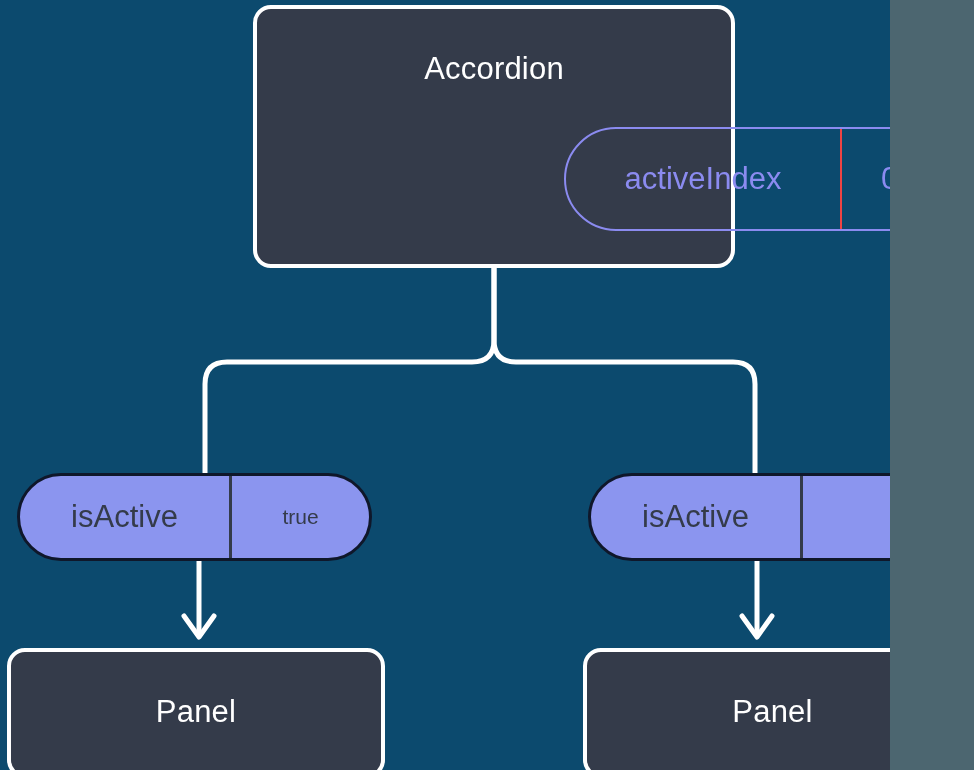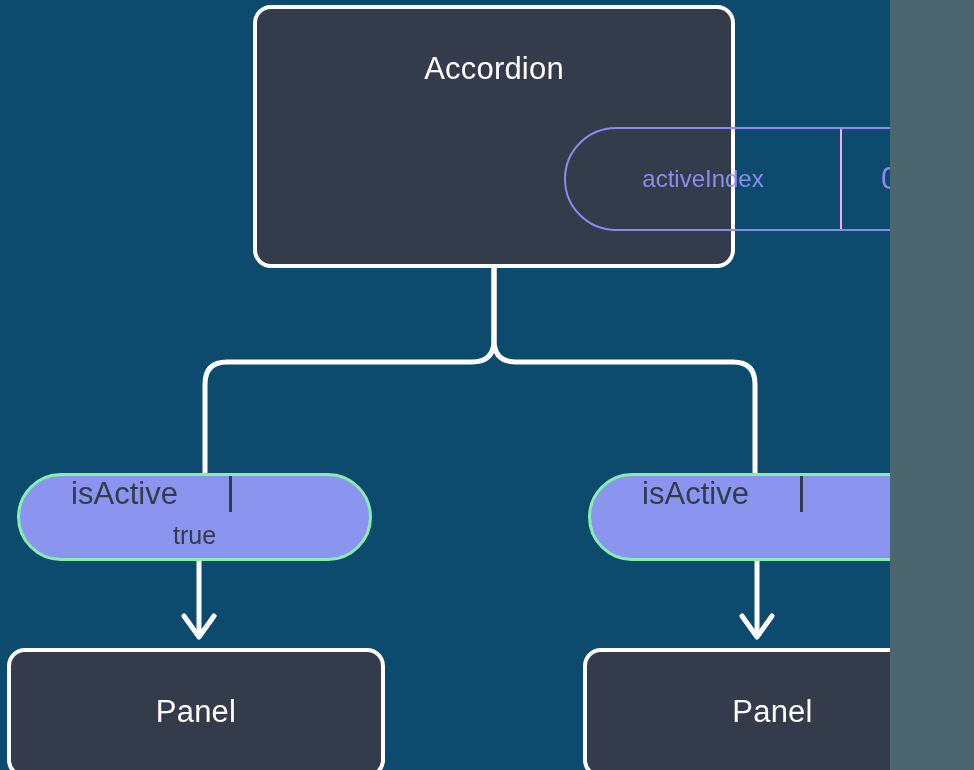--- a/index.html
+++ b/index.html
@@ -69,61 +69,60 @@
     display: flex;
     align-items: stretch;
     background: transparent;
   }
   #activeindex-pill .pill-key {
     width: 276px;
     display: flex;
     align-items: center;
     justify-content: center;
     color: #8b8bf0;
-    font-size: 24px;
-    border-right: 2px solid #f0abfc;
+    font-size: 31px;
+    border-right: 2px solid #ef4444;
     box-sizing: border-box;
   }
   #activeindex-pill .pill-val {
     flex: 1;
     display: flex;
     align-items: center;
     justify-content: center;
     color: #8b8bf0;
     font-size: 31px;
   }
 
   
   .state-pill {
     position: absolute;
     background: #8b95ef;
-    border: 3px solid #86efac;
+    border: 3px solid #0f172a;
     border-radius: 50px;
     box-sizing: border-box;
     display: flex;
     align-items: stretch;
     height: 88px;
-    flex-direction: column;
   }
   .state-pill .pill-key {
     display: flex;
     align-items: center;
     justify-content: center;
     color: #343b4a;
     font-size: 31px;
     border-right: 3px solid #343b4a;
     box-sizing: border-box;
   }
   .state-pill .pill-val {
     flex: 1;
     display: flex;
     align-items: center;
     justify-content: center;
     color: #343b4a;
-    font-size: 25px;
+    font-size: 21px;
   }
 
   #pill-left  { left: 17px;  top: 473px; width: 355px; }
   #pill-left  .pill-key { width: 212px; }
   #pill-right { left: 588px; top: 473px; width: 367px; }
   #pill-right .pill-key { width: 212px; }
 
   
   .panel-card {
     position: absolute;

